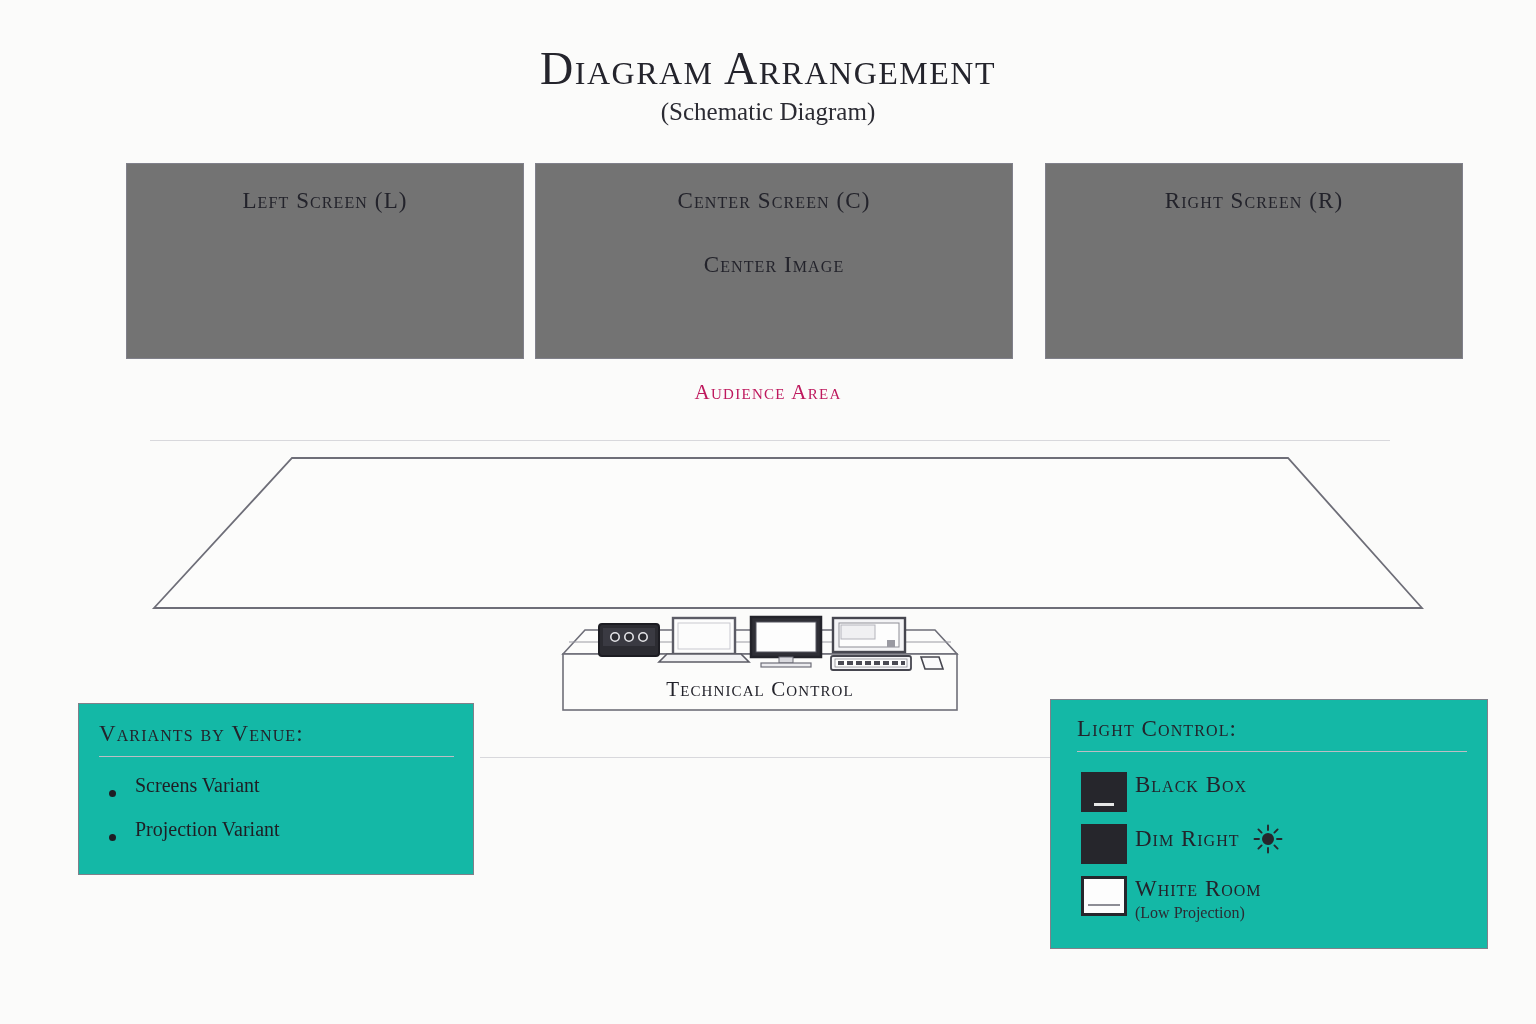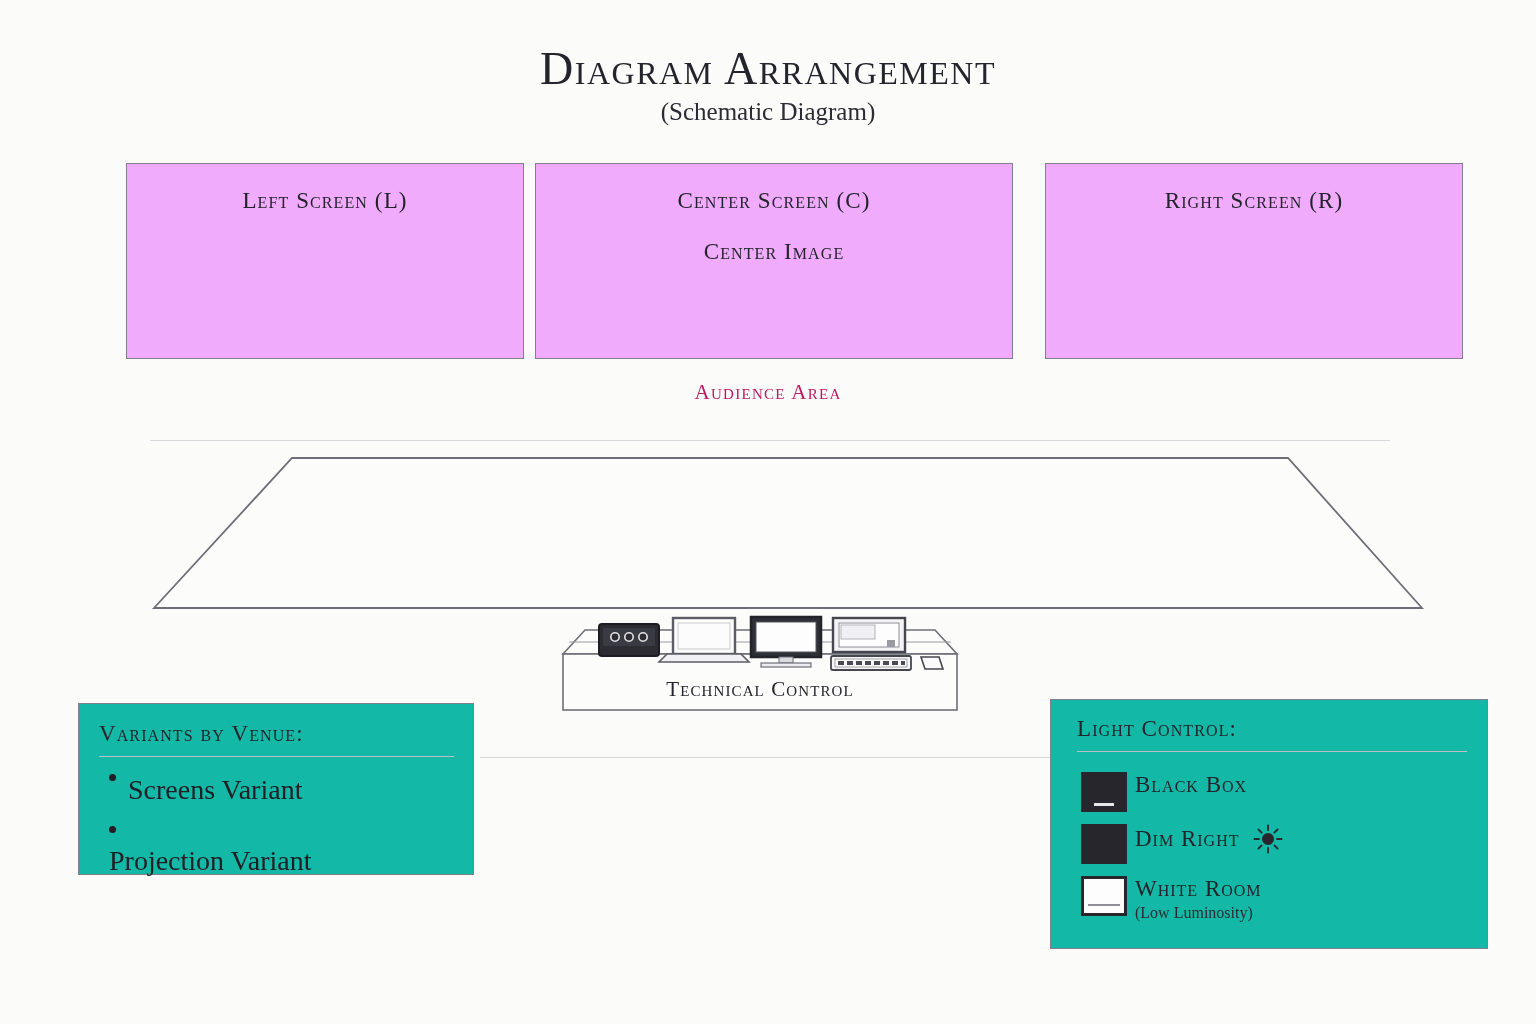--- a/index.html
+++ b/index.html
@@ -38,38 +38,38 @@
     width: 1536px;
     text-align: center;
     font-size: 25px;
     color: #2b2b33;
   }
 
   
   .screen-box {
     position: absolute;
     border: 1.6px solid #80808a;
-    background: #f0abfc;
+    background: #737373;
     box-sizing: border-box;
   }
   .screen-label {
     position: absolute;
     left: 0;
     width: 100%;
     text-align: center;
     font-size: 23px;
     font-variant: small-caps;
     letter-spacing: 1.1px;
     color: #23232b;
   }
   #screen-left  { left: 126px; top: 163px; width: 398px; height: 196px; }
   #screen-center{ left: 535px; top: 163px; width: 478px; height: 196px; }
   #screen-right { left: 1045px; top: 163px; width: 418px; height: 196px; }
   .screen-label.primary  { top: 24px; }
-  .screen-label.secondary{ top: 75px; }
+  .screen-label.secondary{ top: 88px; }
 
   
   .audience-label {
     position: absolute;
     left: 0; top: 380px;
     width: 1536px;
     text-align: center;
     font-size: 21px;
     font-variant: small-caps;
     letter-spacing: 1.3px;
@@ -134,33 +134,33 @@
     height: 1px;
     background: #bdbdc4;
   }
 
   #variants-title { left: 20px; top: 17px; }
   #variants-rule  { left: 20px; top: 52px; width: 355px; }
   .bullet-row {
     position: absolute;
     left: 30px;
     display: flex;
-    align-items: flex-start;
-    gap: 12px;
-    font-size: 28px;
+    align-items: flex-end;
+    gap: 19px;
+    font-size: 20px;
     color: #1e1e24;
   }
   .bullet-dot {
     width: 7px; height: 7px;
     border-radius: 50%;
     background: #1e1e24;
     flex: none;
   }
   #variant-0 { top: 70px; }
-  #variant-1 { top: 122px; flex-direction: column; }
+  #variant-1 { top: 114px; }
 
   #light-title { left: 26px; top: 16px; }
   #light-rule  { left: 26px; top: 51px; width: 390px; }
 
   .light-row {
     position: absolute;
     left: 30px;
     display: flex;
     align-items: flex-start;
     gap: 8px;
@@ -346,18 +346,18 @@
         </div>
       </div>
     </div>
 
     <div class="light-row" id="light-row-2">
       <div class="swatch light">
         <div class="baseline"></div>
       </div>
       <div class="light-text">
         <div class="light-label">White Room</div>
-        <div class="light-sub">(Low Luminosity)</div>
+        <div class="light-sub">(Low Projection)</div>
       </div>
     </div>
   </div>
 
 </div>
 
 </body></html>

